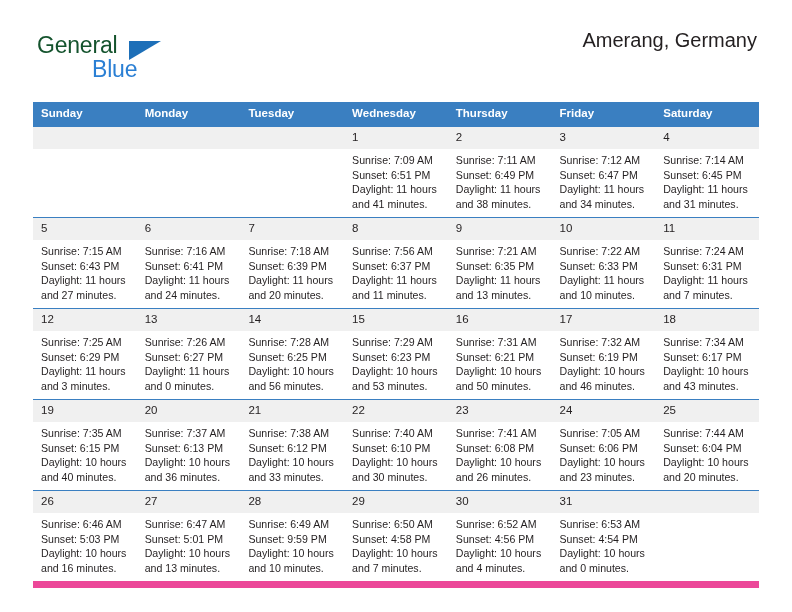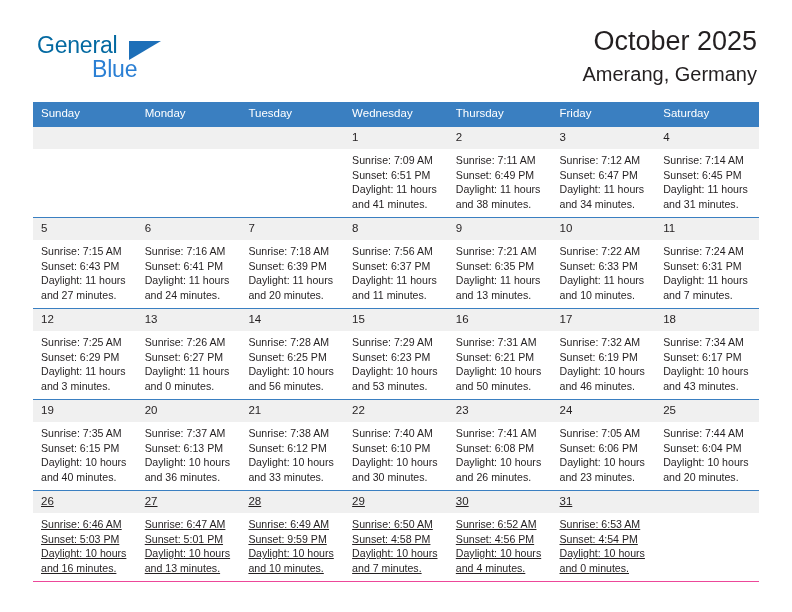--- a/index.html
+++ b/index.html
@@ -34,21 +34,21 @@
     top: 4px;
     width: 230px;
     height: 56px;
   }
   .logo-general {
     position: absolute;
     left: 0;
     top: 0;
     font-size: 23px;
     letter-spacing: -0.2px;
-    color: #0369a1;
+    color: #14532d;
     font-family: "Liberation Sans", sans-serif;
   }
   .logo-tri {
     position: absolute;
     left: 92px;
     top: 9px;
     width: 0;
     height: 0;
     border-left: 32px solid #1d6fb8;
     border-bottom: 19px solid transparent;
@@ -86,36 +86,35 @@
     width: 726px;
     border-collapse: collapse;
     table-layout: fixed;
   }
   .calendar col { width: 103.71px; }
 
   .calendar thead th {
     background: #3a7fc1;
     color: #ffffff;
     font-size: 11.5px;
-    font-weight: normal;
+    font-weight: bold;
     text-align: left;
     padding: 5px 0 6px 8px;
     height: 11px;
     line-height: 13px;
   }
 
   .calendar td {
     vertical-align: top;
     padding: 0;
     border-top: 1px solid #3a7fc1;
     height: 90px;
   }
   .calendar tbody tr:last-child td {
-    border-bottom: 1px solid #ec4899;
-    text-decoration: underline;
+    border-bottom: 7px solid #ec4899;
   }
 
   .daynum {
     background: #f0f0f0;
     font-size: 11.5px;
     line-height: 13px;
     color: #231f20;
     padding: 4px 0 5px 8px;
     min-height: 13px;
   }
@@ -138,21 +137,20 @@
 
   <div class="topbar">
 
     <div class="logo">
       <span class="logo-general">General</span>
       <span class="logo-tri"></span>
       <span class="logo-blue">Blue</span>
     </div>
 
     <div class="title-block">
-      <div class="cal-title">October 2025</div>
       <div class="cal-subtitle">Amerang, Germany</div>
     </div>
 
   </div>
 
   <table class="calendar">
     <colgroup>
       <col>
         <col>
         <col>

